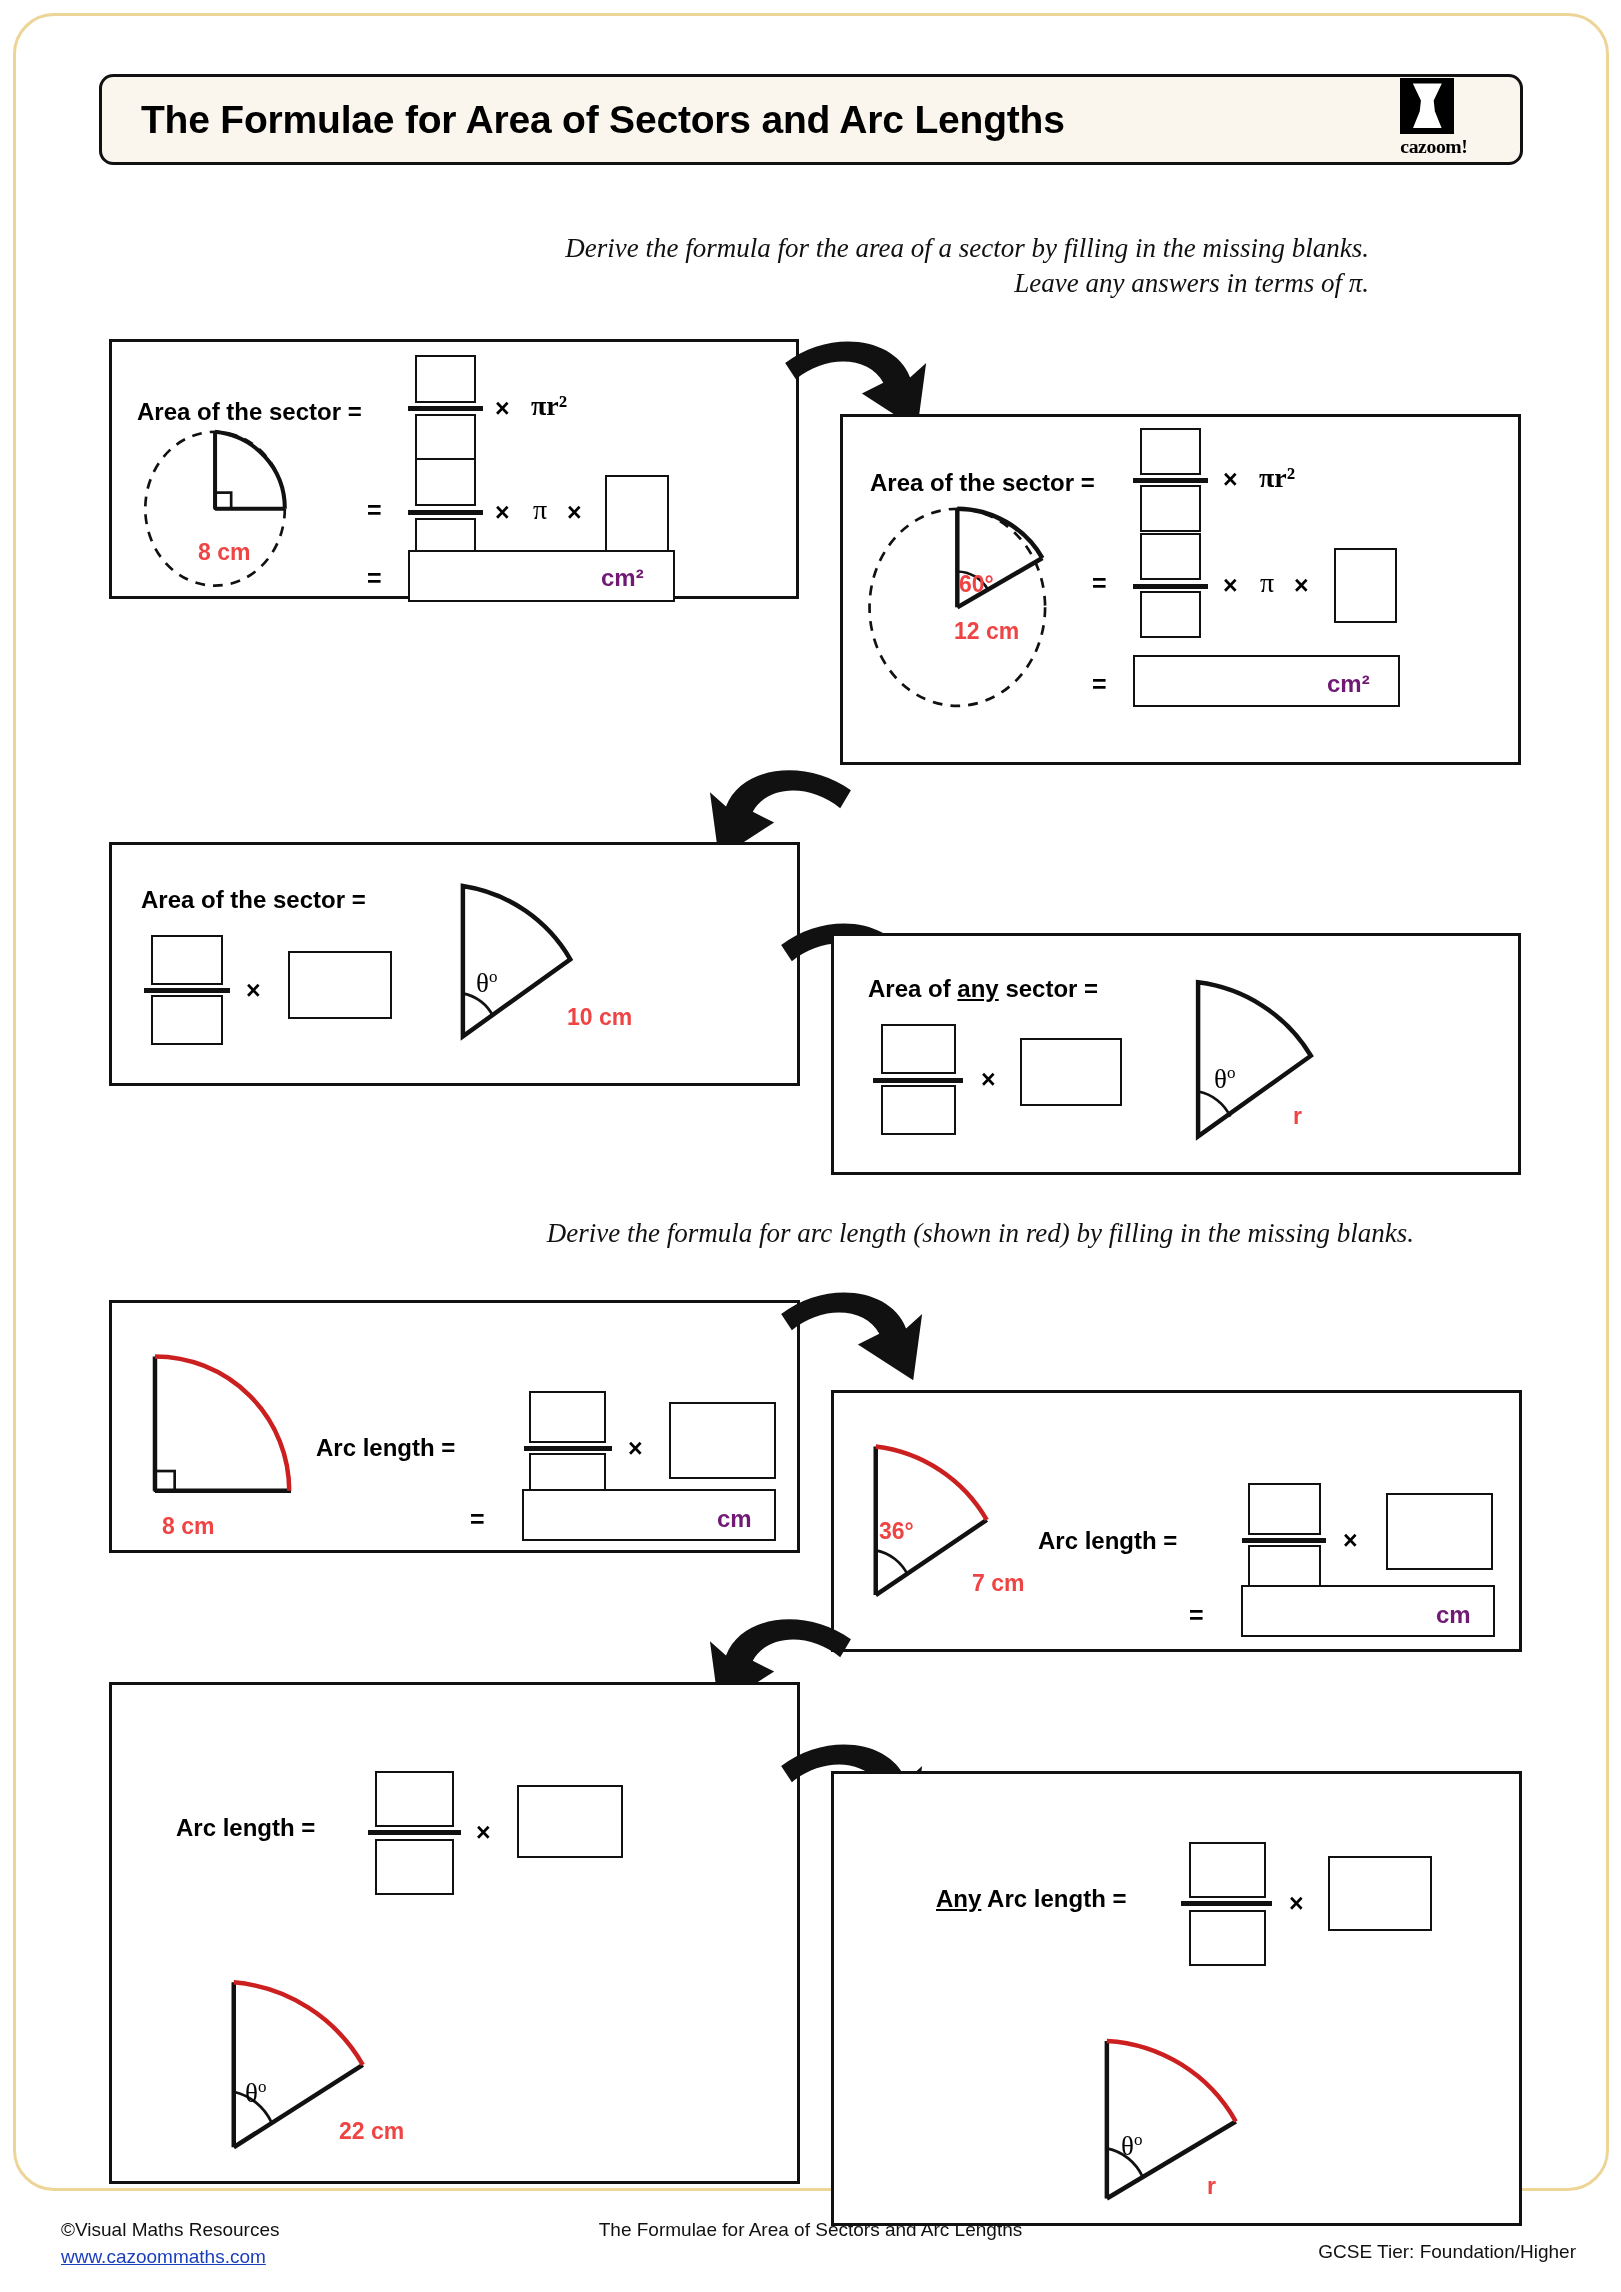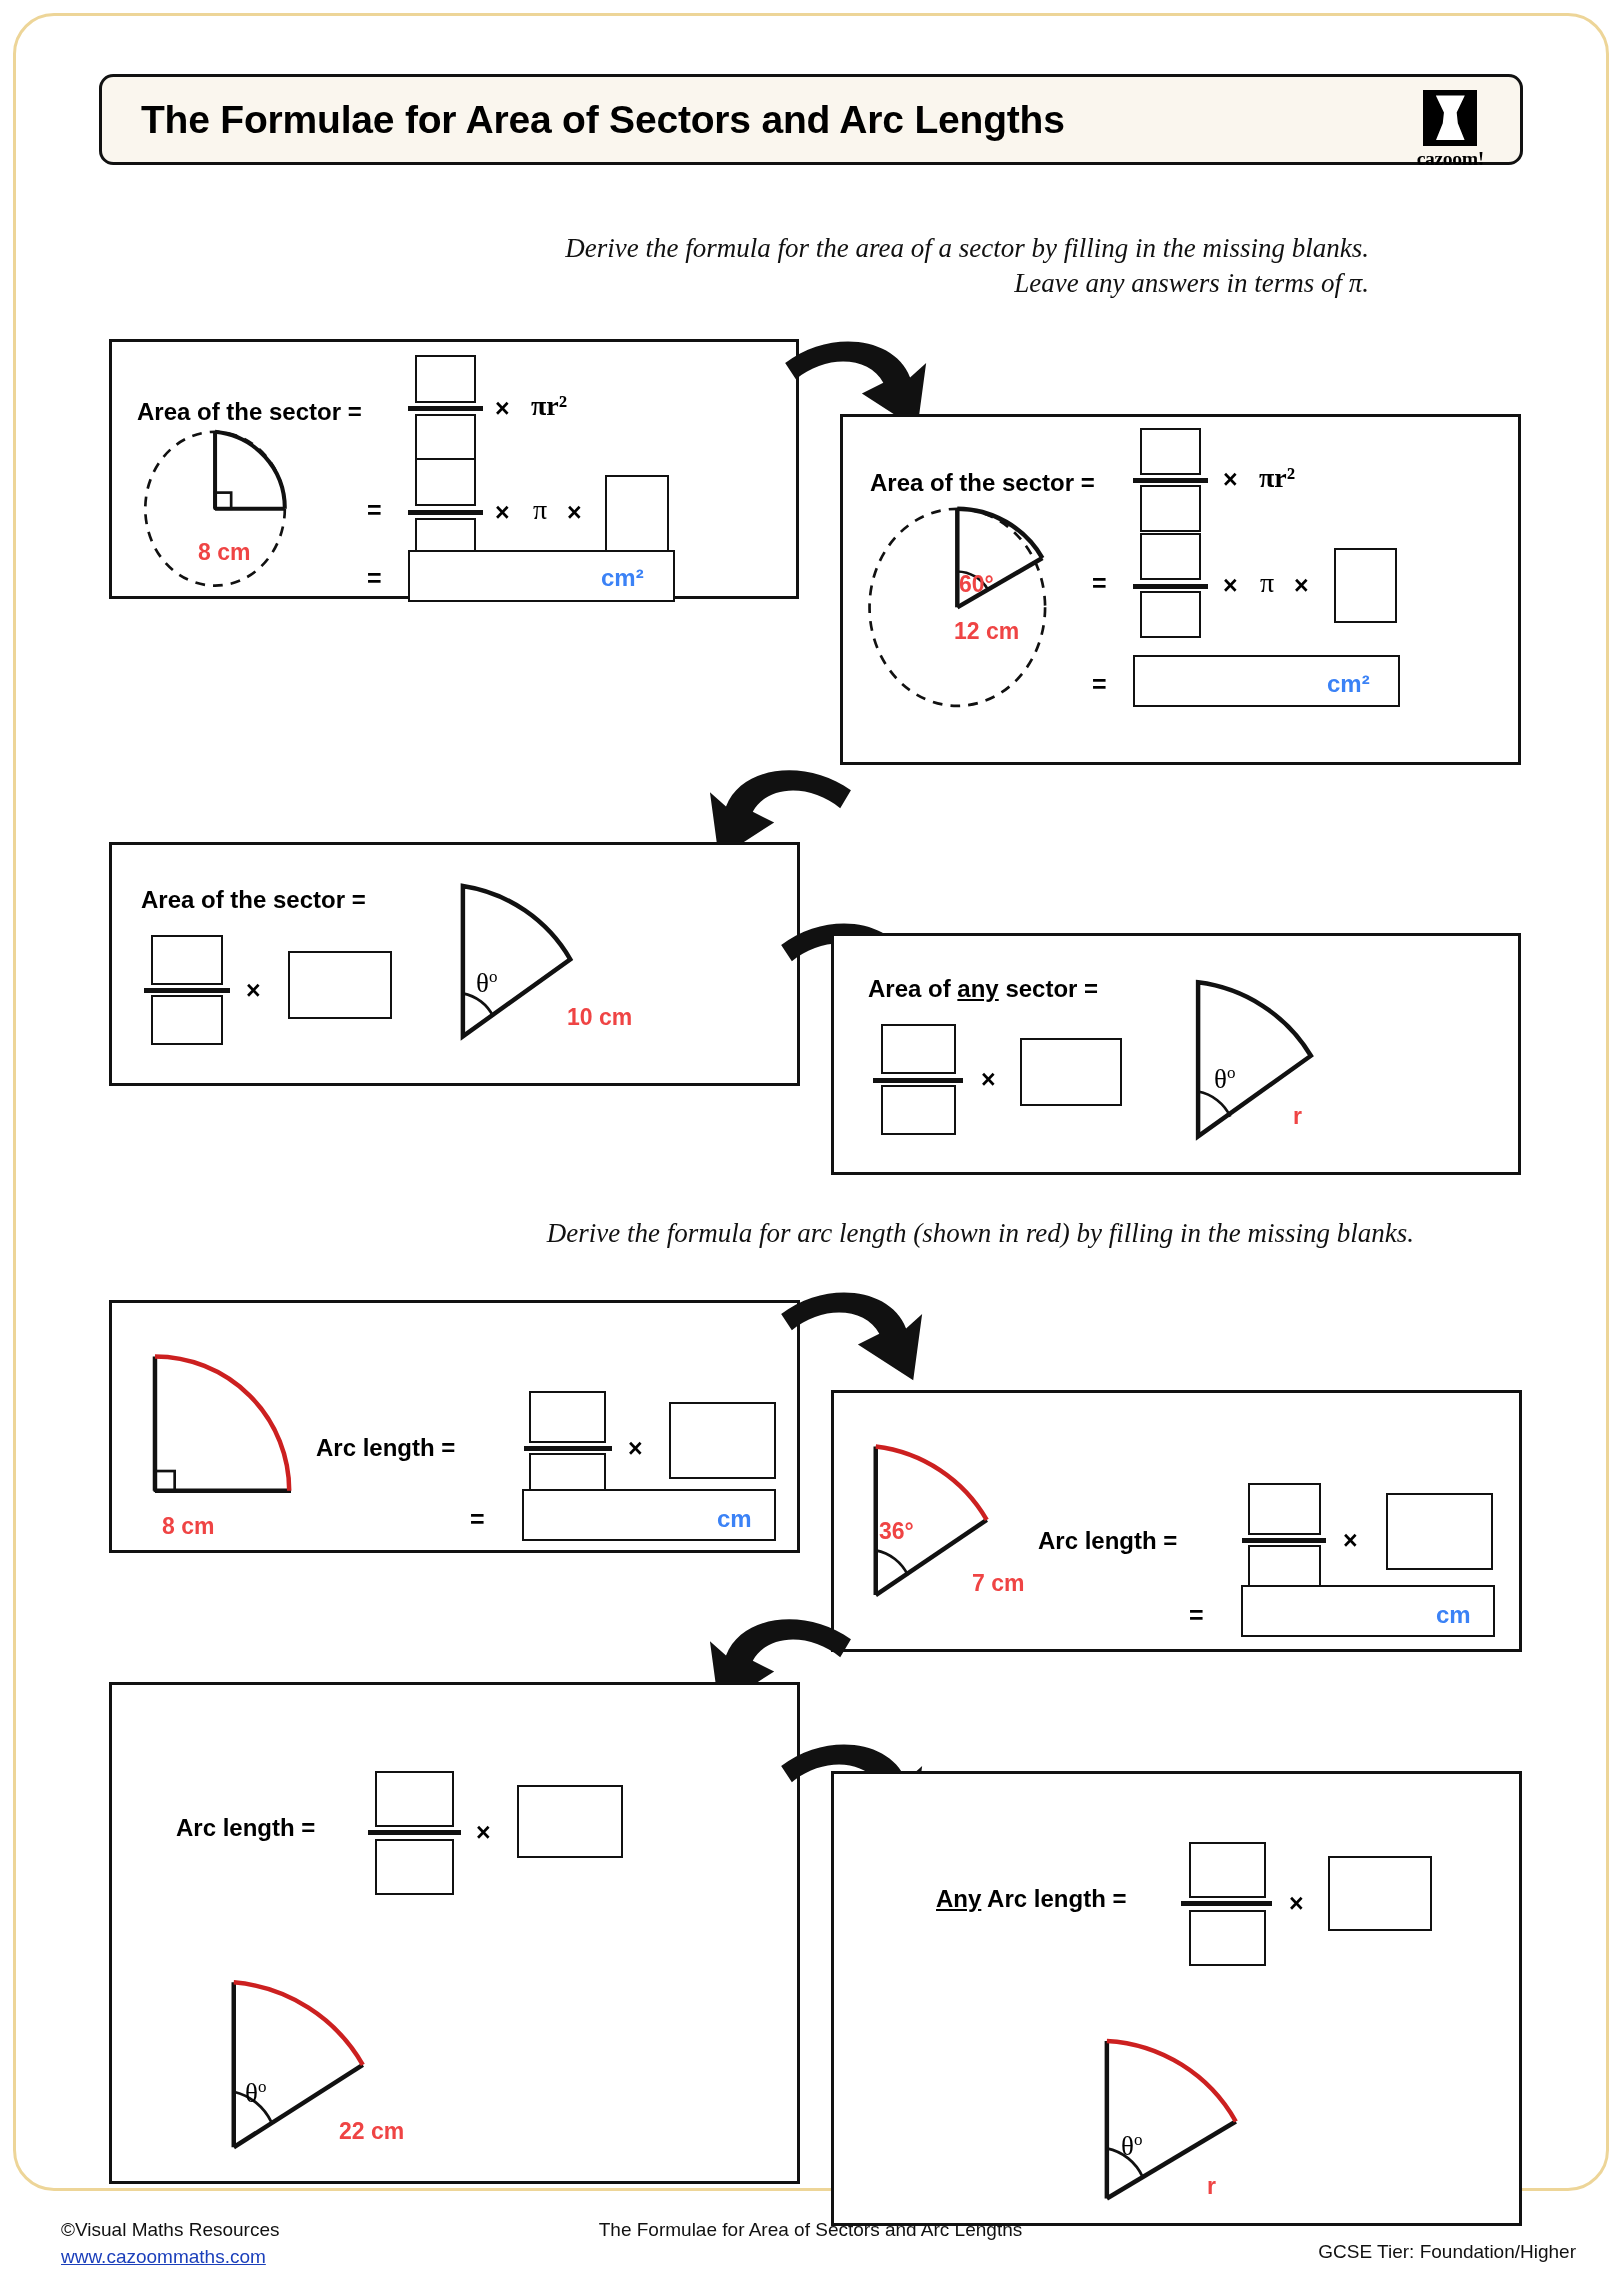--- a/index.html
+++ b/index.html
@@ -29,23 +29,23 @@
     border:3.6px solid #111;
     border-radius:14.3px;
     display:flex; align-items:center;
   }
   #title-text{
     font-size:39px; font-weight:bold; color:#000;
     margin-left:39px; letter-spacing:-0.2px;
     font-family:"Liberation Sans", sans-serif;
   }
   #logo-wrap{
-    position:absolute; right:19.7px; top:13px;
+    position:absolute; right:19.7px; top:1px;
     width:100px; height:82px;
-    display:flex; flex-direction:column; align-items:center;
+    display:flex; flex-direction:column; align-items:flex-start;
   }
   #logo-mark{
     width:54px; height:56px; background:#000;
     position:relative;
   }
   #logo-mark:before{
     content:""; position:absolute;
     left:12.5px; top:5.4px; width:29px; height:45px;
     background:#fff;
     clip-path:polygon(0% 0%, 100% 0%, 72% 38%, 76% 62%, 100% 100%, 0% 100%, 24% 62%, 28% 38%);
@@ -107,21 +107,21 @@
     font-size:25px; font-weight:bold; color:#000;
     font-family:"Liberation Sans", sans-serif;
   }
   .op-pi{ font-family:"Liberation Serif", serif; font-weight:normal; font-size:28px; }
   .eq{
     position:absolute;
     font-size:25px; font-weight:bold; color:#000;
   }
   .unit{
     position:absolute;
-    font-size:24px; font-weight:bold; color:#3b82f6;
+    font-size:24px; font-weight:bold; color:#701a75;
   }
 
   
   .fig-label{
     position:absolute;
     font-size:23px; font-weight:bold; color:#ef4444;
     white-space:nowrap;
   }
   .theta{
     position:absolute;

